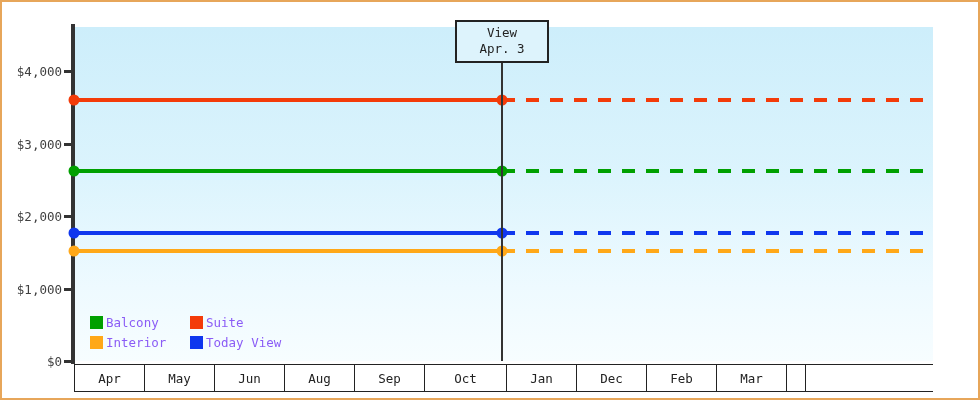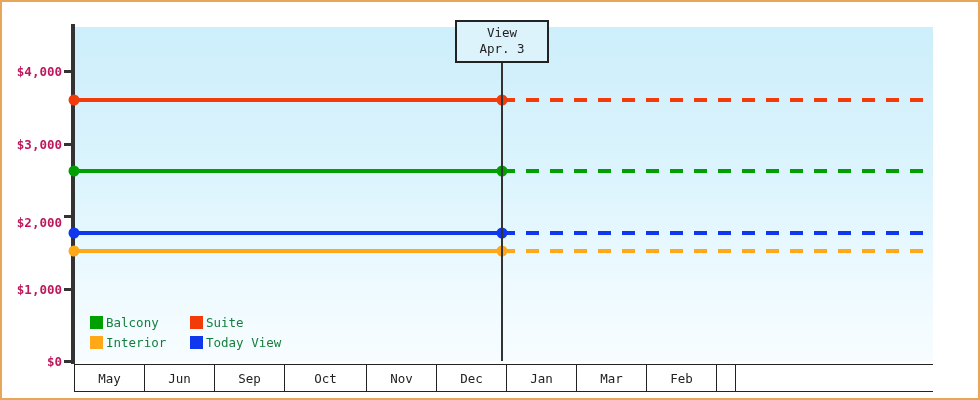--- a/index.html
+++ b/index.html
@@ -48,24 +48,23 @@
     left: 62px;
     width: 10px;
     height: 3px;
     background: #333333;
   }
   .ytick-label {
     position: absolute;
     right: 0;
     transform: translateY(-50%);
     font-size: 12.5px;
-    color: #be185d;
+    color: #404040;
     white-space: nowrap;
     letter-spacing: 0px;
-    font-weight: bold;
   }
   #ylabels {
     position: absolute;
     left: 0;
     top: 0;
     width: 60px;
     height: 400px;
   }
 
   
@@ -110,21 +109,21 @@
   
   #legend {
     position: absolute;
     left: 88px;
     top: 310px;
     display: grid;
     grid-template-columns: 100px auto;
     grid-auto-rows: 20px;
     align-items: center;
     font-size: 12.5px;
-    color: #15803d;
+    color: #8b5cf6;
   }
   .legend-entry {
     display: flex;
     align-items: center;
     white-space: nowrap;
   }
   .legend-swatch {
     width: 13px;
     height: 13px;
     margin-right: 3px;
@@ -158,21 +157,21 @@
 <body>
 
 <div id="frame">
 
   <div id="plot"></div>
 
   <div id="yaxis"></div>
   <div id="ylabels">
       <div class="ytick-label" style="top: 359px;">$0</div>
       <div class="ytick-label" style="top: 286.5px;">$1,000</div>
-      <div class="ytick-label" style="top: 220px;">$2,000</div>
+      <div class="ytick-label" style="top: 214px;">$2,000</div>
       <div class="ytick-label" style="top: 141.5px;">$3,000</div>
       <div class="ytick-label" style="top: 69px;">$4,000</div>
     </div>
   <div id="ticks">
       <div class="ytick" style="top: 358px;"></div>
       <div class="ytick" style="top: 285.5px;"></div>
       <div class="ytick" style="top: 213px;"></div>
       <div class="ytick" style="top: 140.5px;"></div>
       <div class="ytick" style="top: 68px;"></div>
     </div>
@@ -215,25 +214,26 @@
         <span class="legend-swatch" style="background: rgb(255, 168, 24);"></span>
         <span>Interior</span>
       </div>
       <div class="legend-entry">
         <span class="legend-swatch" style="background: rgb(15, 55, 238);"></span>
         <span>Today View</span>
       </div>
     </div>
 
   <div id="months" style="width: 859px;">
+      <div class="month-cell" style="width: 70px;">Apr</div>
       <div class="month-cell" style="width: 70px;">May</div>
       <div class="month-cell" style="width: 70px;">Jun</div>
+      <div class="month-cell" style="width: 70px;">Aug</div>
       <div class="month-cell" style="width: 70px;">Sep</div>
       <div class="month-cell" style="width: 82px;">Oct</div>
-      <div class="month-cell" style="width: 70px;">Nov</div>
+      <div class="month-cell" style="width: 70px;">Jan</div>
       <div class="month-cell" style="width: 70px;">Dec</div>
-      <div class="month-cell" style="width: 70px;">Jan</div>
+      <div class="month-cell" style="width: 70px;">Feb</div>
       <div class="month-cell" style="width: 70px;">Mar</div>
-      <div class="month-cell" style="width: 70px;">Feb</div>
       <div class="month-cell" style="width: 19px;"></div>
     </div>
 
 </div>
 
 </body></html>

